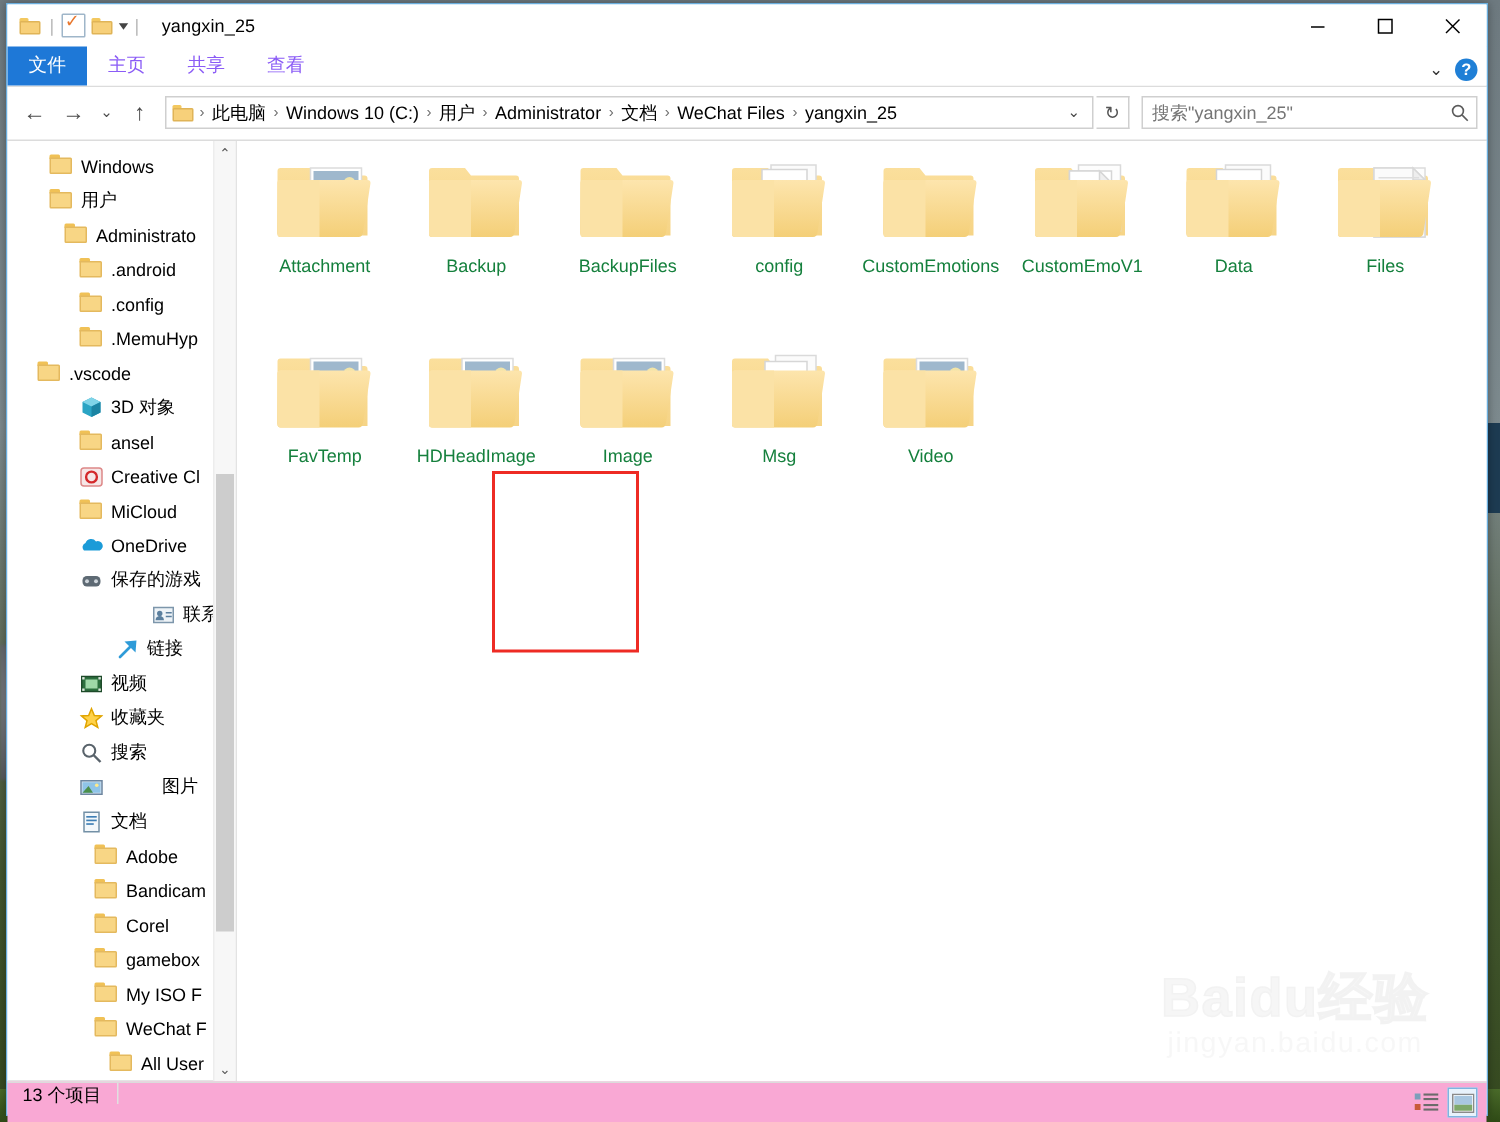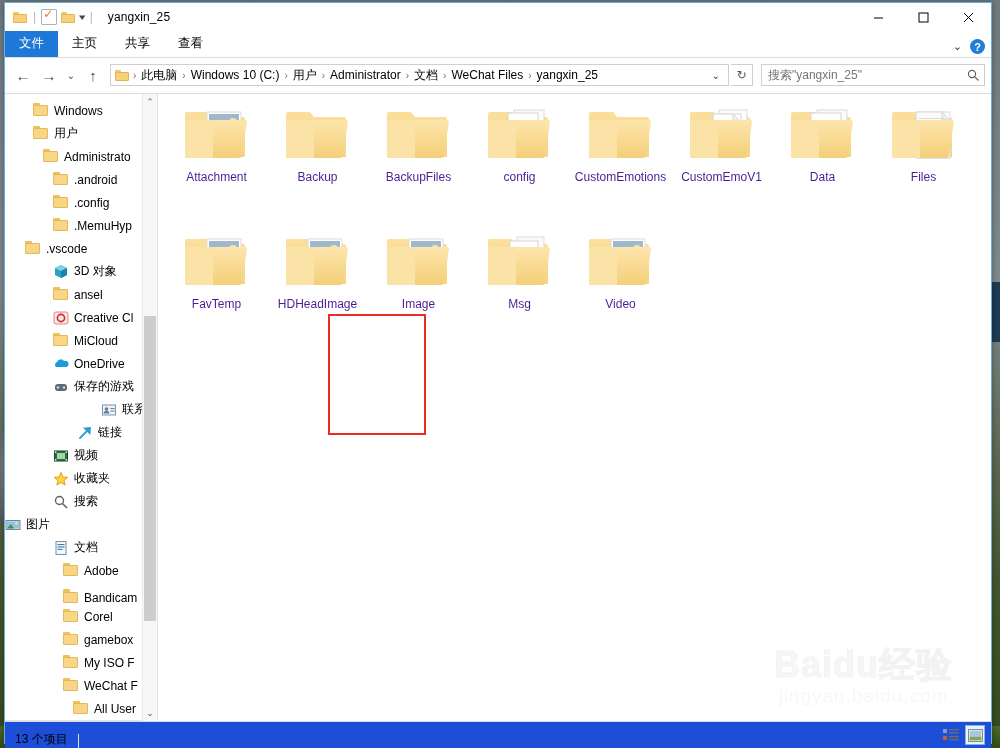--- a/index.html
+++ b/index.html
@@ -67,21 +67,21 @@
     width: 45px; height: 28px; display:flex; align-items:center; justify-content:center;
     font-size: 11px; color:#000; cursor:default;
   }
   .winbtn svg{ display:block; }
   
   .ribbon{
     height: 26px; display:flex; align-items:flex-end; position:relative;
     background:#ffffff;
   }
   .rtab{
-    font-size: 12.5px; color:#000000; padding: 4px 14px 5px 14px; height:17px;
+    font-size: 12.5px; color:#8b5cf6; padding: 4px 14px 5px 14px; height:17px;
     display:flex; align-items:center; cursor:default;
   }
   .rtab.file{
     background:#1e78d7; color:#fff; padding-left:14px; padding-right:14px;
     height:26px; box-sizing:border-box;
   }
   .ribbon .rtools{
     position:absolute; right:6px; bottom:3px; display:flex; align-items:center; gap:8px;
   }
   .ribbon-caret{ font-size:11px; color:#333; }
@@ -166,33 +166,33 @@
     flex:1; background:#fff; position:relative; overflow:hidden;
   }
   .grid{
     display:flex; flex-wrap:wrap; padding: 6px 0 0 8px;
   }
   .item{
     width:101px; height:127px; display:flex; flex-direction:column; align-items:center;
     cursor:default; position:relative; padding-top:4px; box-sizing:border-box;
   }
   .item .caption{
-    font-size:12px; color:#4c1d95; text-align:center; line-height:14px; width:96px;
+    font-size:12px; color:#15803d; text-align:center; line-height:14px; width:96px;
     word-wrap:break-word; margin-top:4px;
   }
   .highlight-box{
     position:absolute; left:170px; top:220px; width:98px; height:121px;
     border:2px solid #ee2b24; box-sizing:border-box; pointer-events:none;
   }
   
   .bigfolder{ width:72px; height:62px; position:relative; }
   
   .statusbar{
-    height: 26px; border-top:1px solid #dcdcdc; display:flex; align-items:flex-end;
-    background:#1d4ed8; position:relative;
+    height: 26px; border-top:1px solid #dcdcdc; display:flex; align-items:flex-start;
+    background:#f9a8d4; position:relative;
   }
   .status-text{ font-size:12px; color:#000; padding-left:10px; }
   .status-div{ width:1px; height:14px; background:#e0e0e0; margin-left:10px; }
   .viewbtns{ position:absolute; right:6px; top:3px; display:flex; gap:4px; align-items:center;}
   .vbtn{
     width:20px;height:20px; display:flex; align-items:center; justify-content:center;
     box-sizing:border-box;
   }
   .vbtn.active{ border:1px solid #7fb4e0; background:#e8f2fb; }
   
@@ -403,21 +403,21 @@
               </svg></span>
             <span class="tlabel">收藏夹</span>
           </div>
           <div class="trow" style="padding-left: 48px;">
             <span class="ticon"><svg width="16" height="16" viewBox="0 0 16 16">
                 <circle cx="6.5" cy="6.5" r="4" fill="none" stroke="#59636b" stroke-width="1.4"></circle>
                 <line x1="9.5" y1="9.5" x2="14" y2="14" stroke="#59636b" stroke-width="1.6"></line>
               </svg></span>
             <span class="tlabel">搜索</span>
           </div>
-          <div class="trow" style="">
+          <div class="trow" style="padding-left: 48px; gap: 34px;">
             <span class="ticon"><svg width="16" height="16" viewBox="0 0 16 16">
                 <rect x="1" y="3.5" width="14" height="9" fill="#d9e6f2" stroke="#6d86a0"></rect>
                 <rect x="2" y="4.5" width="12" height="7" fill="#8fc4e8"></rect>
                 <polygon points="2,11.5 6,7 9,11.5" fill="#4b8f4b"></polygon>
                 <circle cx="11.5" cy="6.5" r="1.2" fill="#ffe98a"></circle>
               </svg></span>
             <span class="tlabel">图片</span>
           </div>
           <div class="trow" style="padding-left: 48px;">
             <span class="ticon"><svg width="16" height="16" viewBox="0 0 16 16">
@@ -425,21 +425,21 @@
                 <rect x="4.5" y="4" width="7" height="1.1" fill="#3f7fb5"></rect>
                 <rect x="4.5" y="6.4" width="7" height="1.1" fill="#3f7fb5"></rect>
                 <rect x="4.5" y="8.8" width="5" height="1.1" fill="#3f7fb5"></rect>
               </svg></span>
             <span class="tlabel">文档</span>
           </div>
           <div class="trow" style="padding-left: 58px;">
             <span class="ticon"><span class="fold-ic"></span></span>
             <span class="tlabel">Adobe</span>
           </div>
-          <div class="trow" style="padding-left: 58px; align-items: flex-end;">
+          <div class="trow" style="padding-left: 58px;">
             <span class="ticon"><span class="fold-ic"></span></span>
             <span class="tlabel">Bandicam</span>
           </div>
           <div class="trow" style="padding-left: 58px;">
             <span class="ticon"><span class="fold-ic"></span></span>
             <span class="tlabel">Corel</span>
           </div>
           <div class="trow" style="padding-left: 58px;">
             <span class="ticon"><span class="fold-ic"></span></span>
             <span class="tlabel">gamebox</span>

